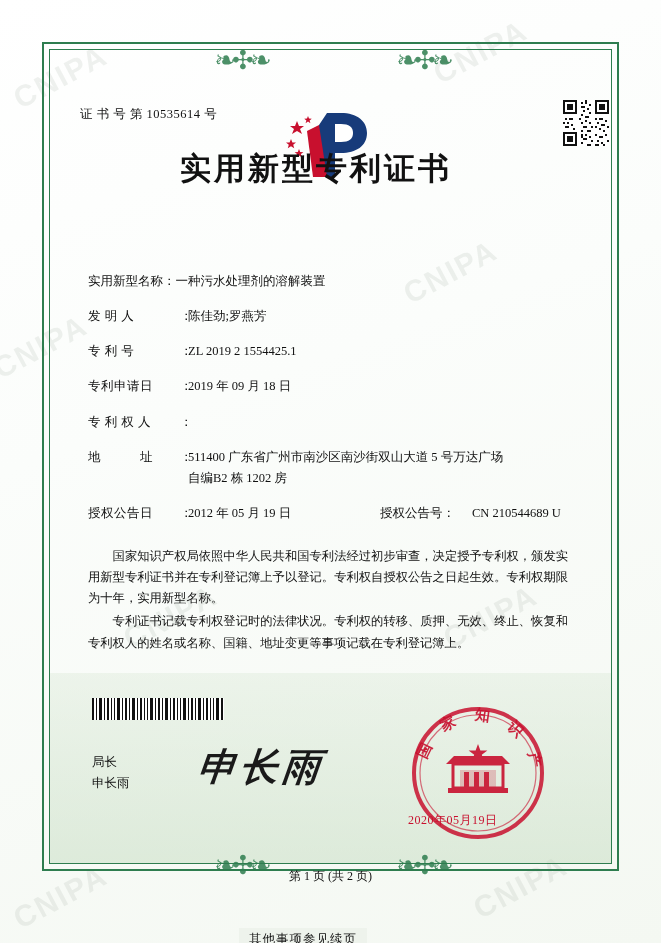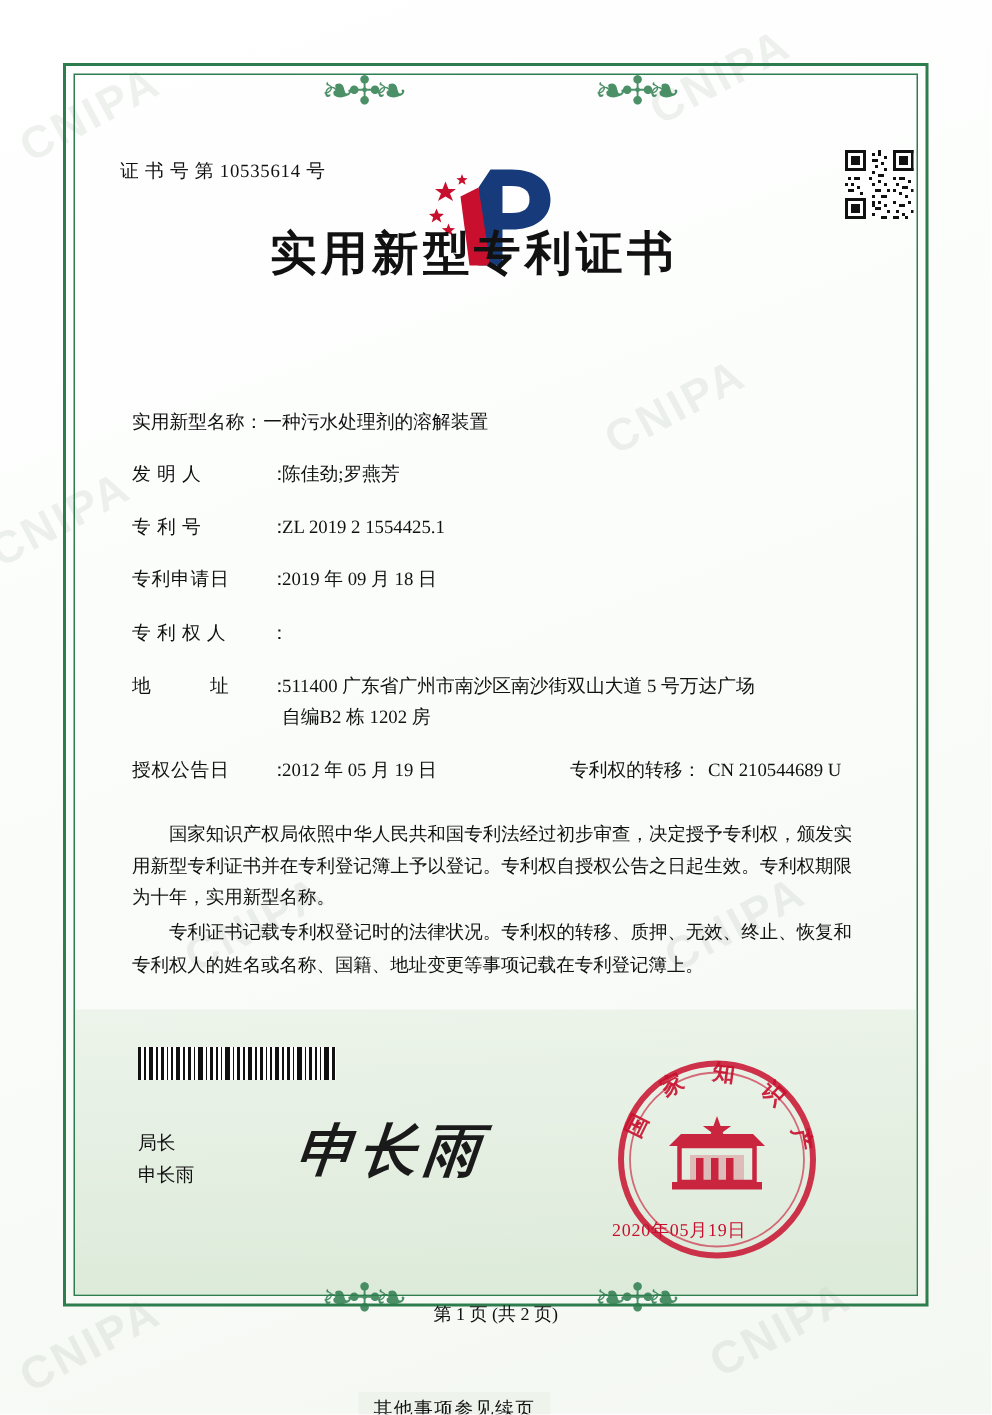--- a/index.html
+++ b/index.html
@@ -405,21 +405,21 @@
       <div class="flabel">地　　　址</div>
       <div class="fsep">：</div>
       <div class="fvalue">511400 广东省广州市南沙区南沙街双山大道 5 号万达广场</div>
     </div>
     <div class="fvalue-sub">自编B2 栋 1202 房</div>
 
     <div class="frow frow-dual">
       <div class="flabel">授权公告日</div>
       <div class="fsep">：</div>
       <div class="fvalue">2012 年 05 月 19 日</div>
-      <div class="flabel2">专利权的转移：</div>
+      <div class="flabel2">授权公告号：</div>
       <div class="fvalue2">CN 210544689 U</div>
     </div>
   </div>
 
   <div class="paragraphs">
     <p>国家知识产权局依照中华人民共和国专利法经过初步审查，决定授予专利权，颁发实用新型专利证书并在专利登记簿上予以登记。专利权自授权公告之日起生效。专利权期限为十年，实用新型名称。</p>
     <p>专利证书记载专利权登记时的法律状况。专利权的转移、质押、无效、终止、恢复和专利权人的姓名或名称、国籍、地址变更等事项记载在专利登记簿上。</p>
   </div>
 
   <div class="barcode">

